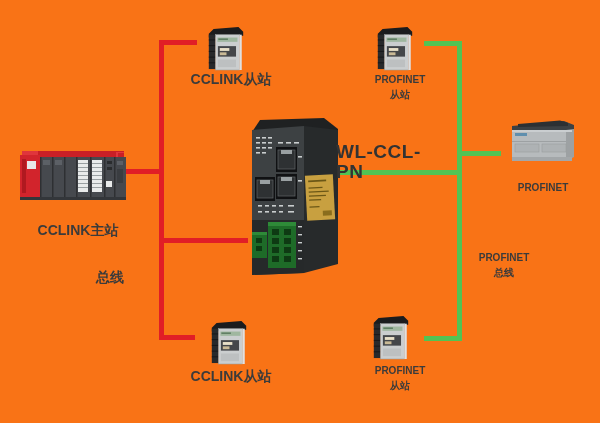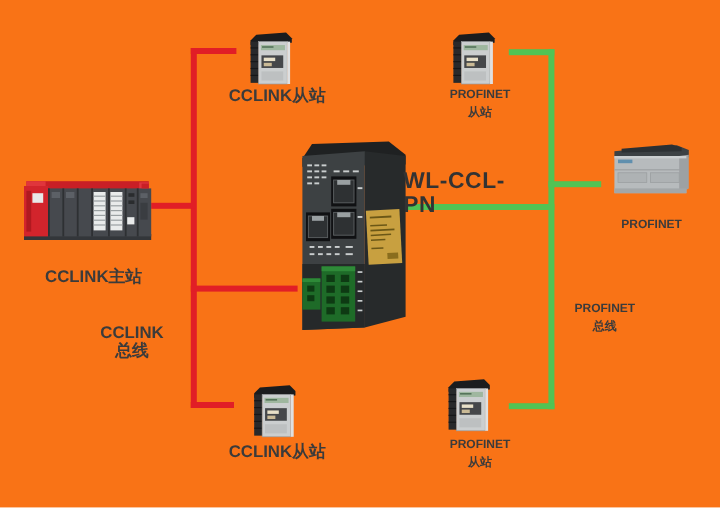--- a/index.html
+++ b/index.html
@@ -303,21 +303,20 @@
 
   <div class="label small" style="left:506px;top:180px;width:74px;">
     <div>PROFINET</div>
   </div>
 
   <div class="label" style="left:32px;top:223px;width:92px;">
     <span>CCLINK主站</span>
   </div>
 
   <div class="label" style="left:76px;top:270px;width:68px;">
-    <div>CCLINK</div>
     <div>总线</div>
   </div>
 
   <div class="label small" style="left:468px;top:250px;width:72px;">
     <div>PROFINET</div>
     <div>总线</div>
   </div>
 
   <div class="label" style="left:186px;top:369px;width:90px;">
     <span>CCLINK从站</span>

